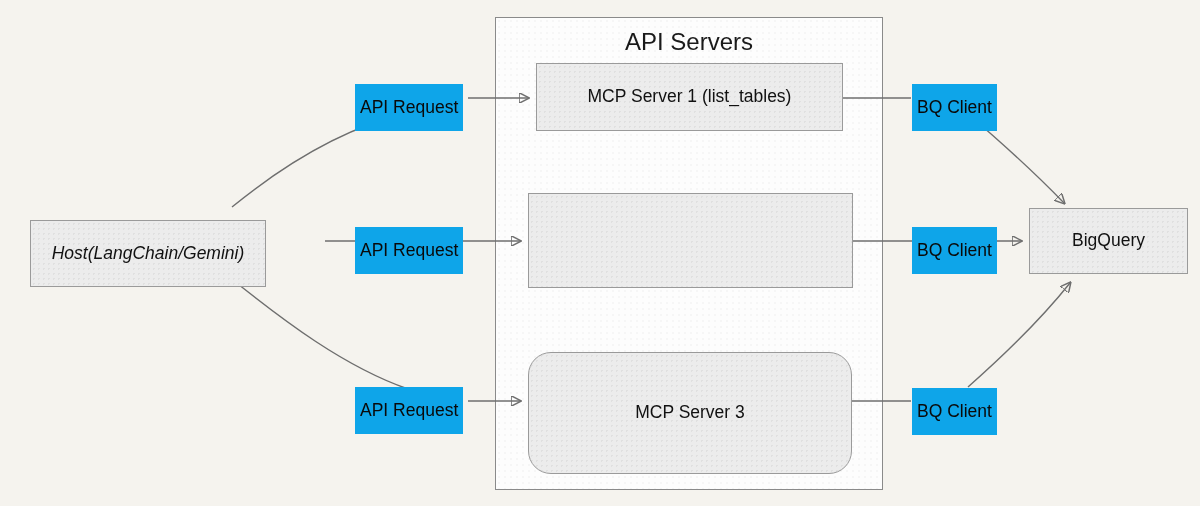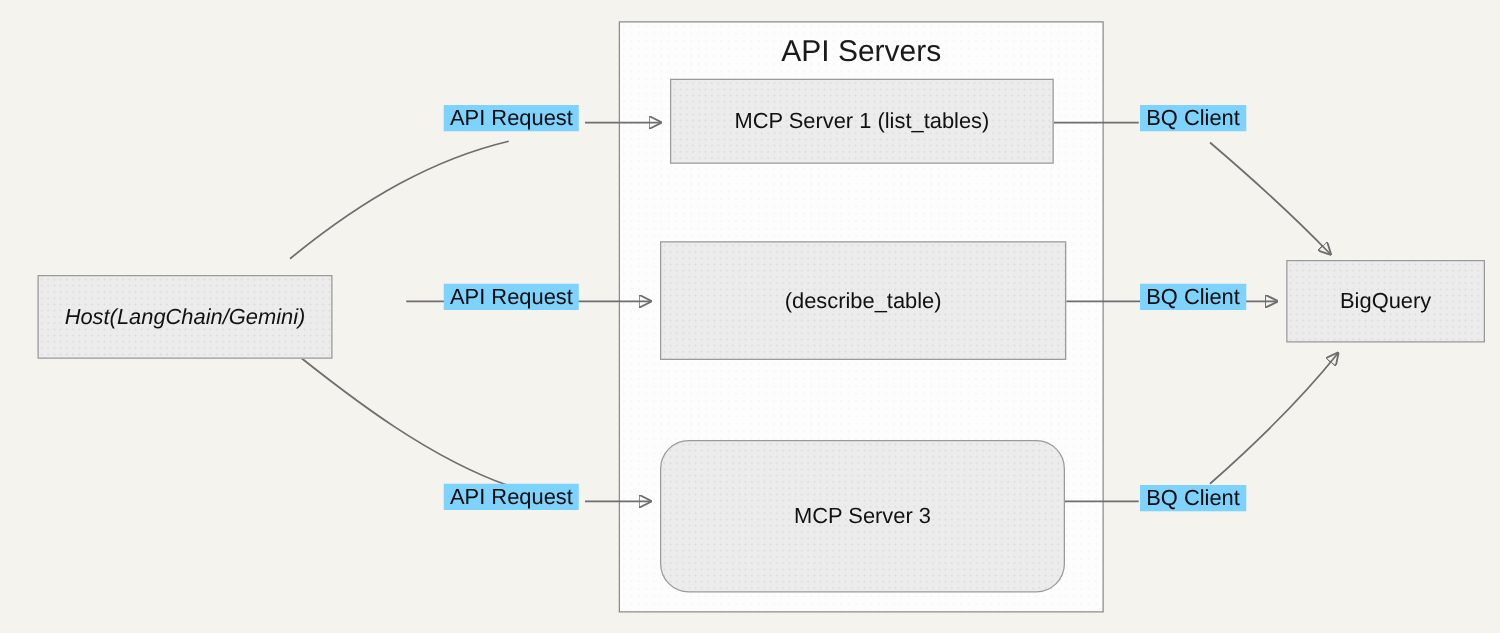--- a/index.html
+++ b/index.html
@@ -58,22 +58,22 @@
   }
   .node-host     { left: 30px;   top: 220px; width: 236px; height: 67px; font-style: italic; }
   .node-mcp1     { left: 536px;  top: 63px;  width: 307px; height: 68px; }
   .node-mcp2     { left: 528px;  top: 193px; width: 325px; height: 95px; }
   .node-mcp3     { left: 528px;  top: 352px; width: 324px; height: 122px; border-radius: 23px; }
   .node-bigquery { left: 1029px; top: 208px; width: 159px; height: 66px; }
 
   
   .edge-label {
     position: absolute;
-    background: #7dd3fc;
-    padding: 0 5px;
+    background: #0ea5e9;
+    padding: 13px 5px;
     font-size: 17.5px;
     color: #0a0a0a;
     white-space: nowrap;
   }
   .lbl-api1 { left: 355px; top: 84px;  }
   .lbl-api2 { left: 355px; top: 227px; }
   .lbl-api3 { left: 355px; top: 387px; }
   .lbl-bq1  { left: 912px; top: 84px;  }
   .lbl-bq2  { left: 912px; top: 227px; }
   .lbl-bq3  { left: 912px; top: 388px; }
@@ -126,21 +126,20 @@
 
 <div class="node node-host">
   <span>Host(LangChain/Gemini)</span>
 </div>
 
 <div class="node node-mcp1">
   <span>MCP Server 1 (list_tables)</span>
 </div>
 
 <div class="node node-mcp2">
-  <span>(describe_table)</span>
 </div>
 
 <div class="node node-mcp3">
   <span>MCP Server 3</span>
 </div>
 
 <div class="node node-bigquery">
   <span>BigQuery</span>
 </div>
 

